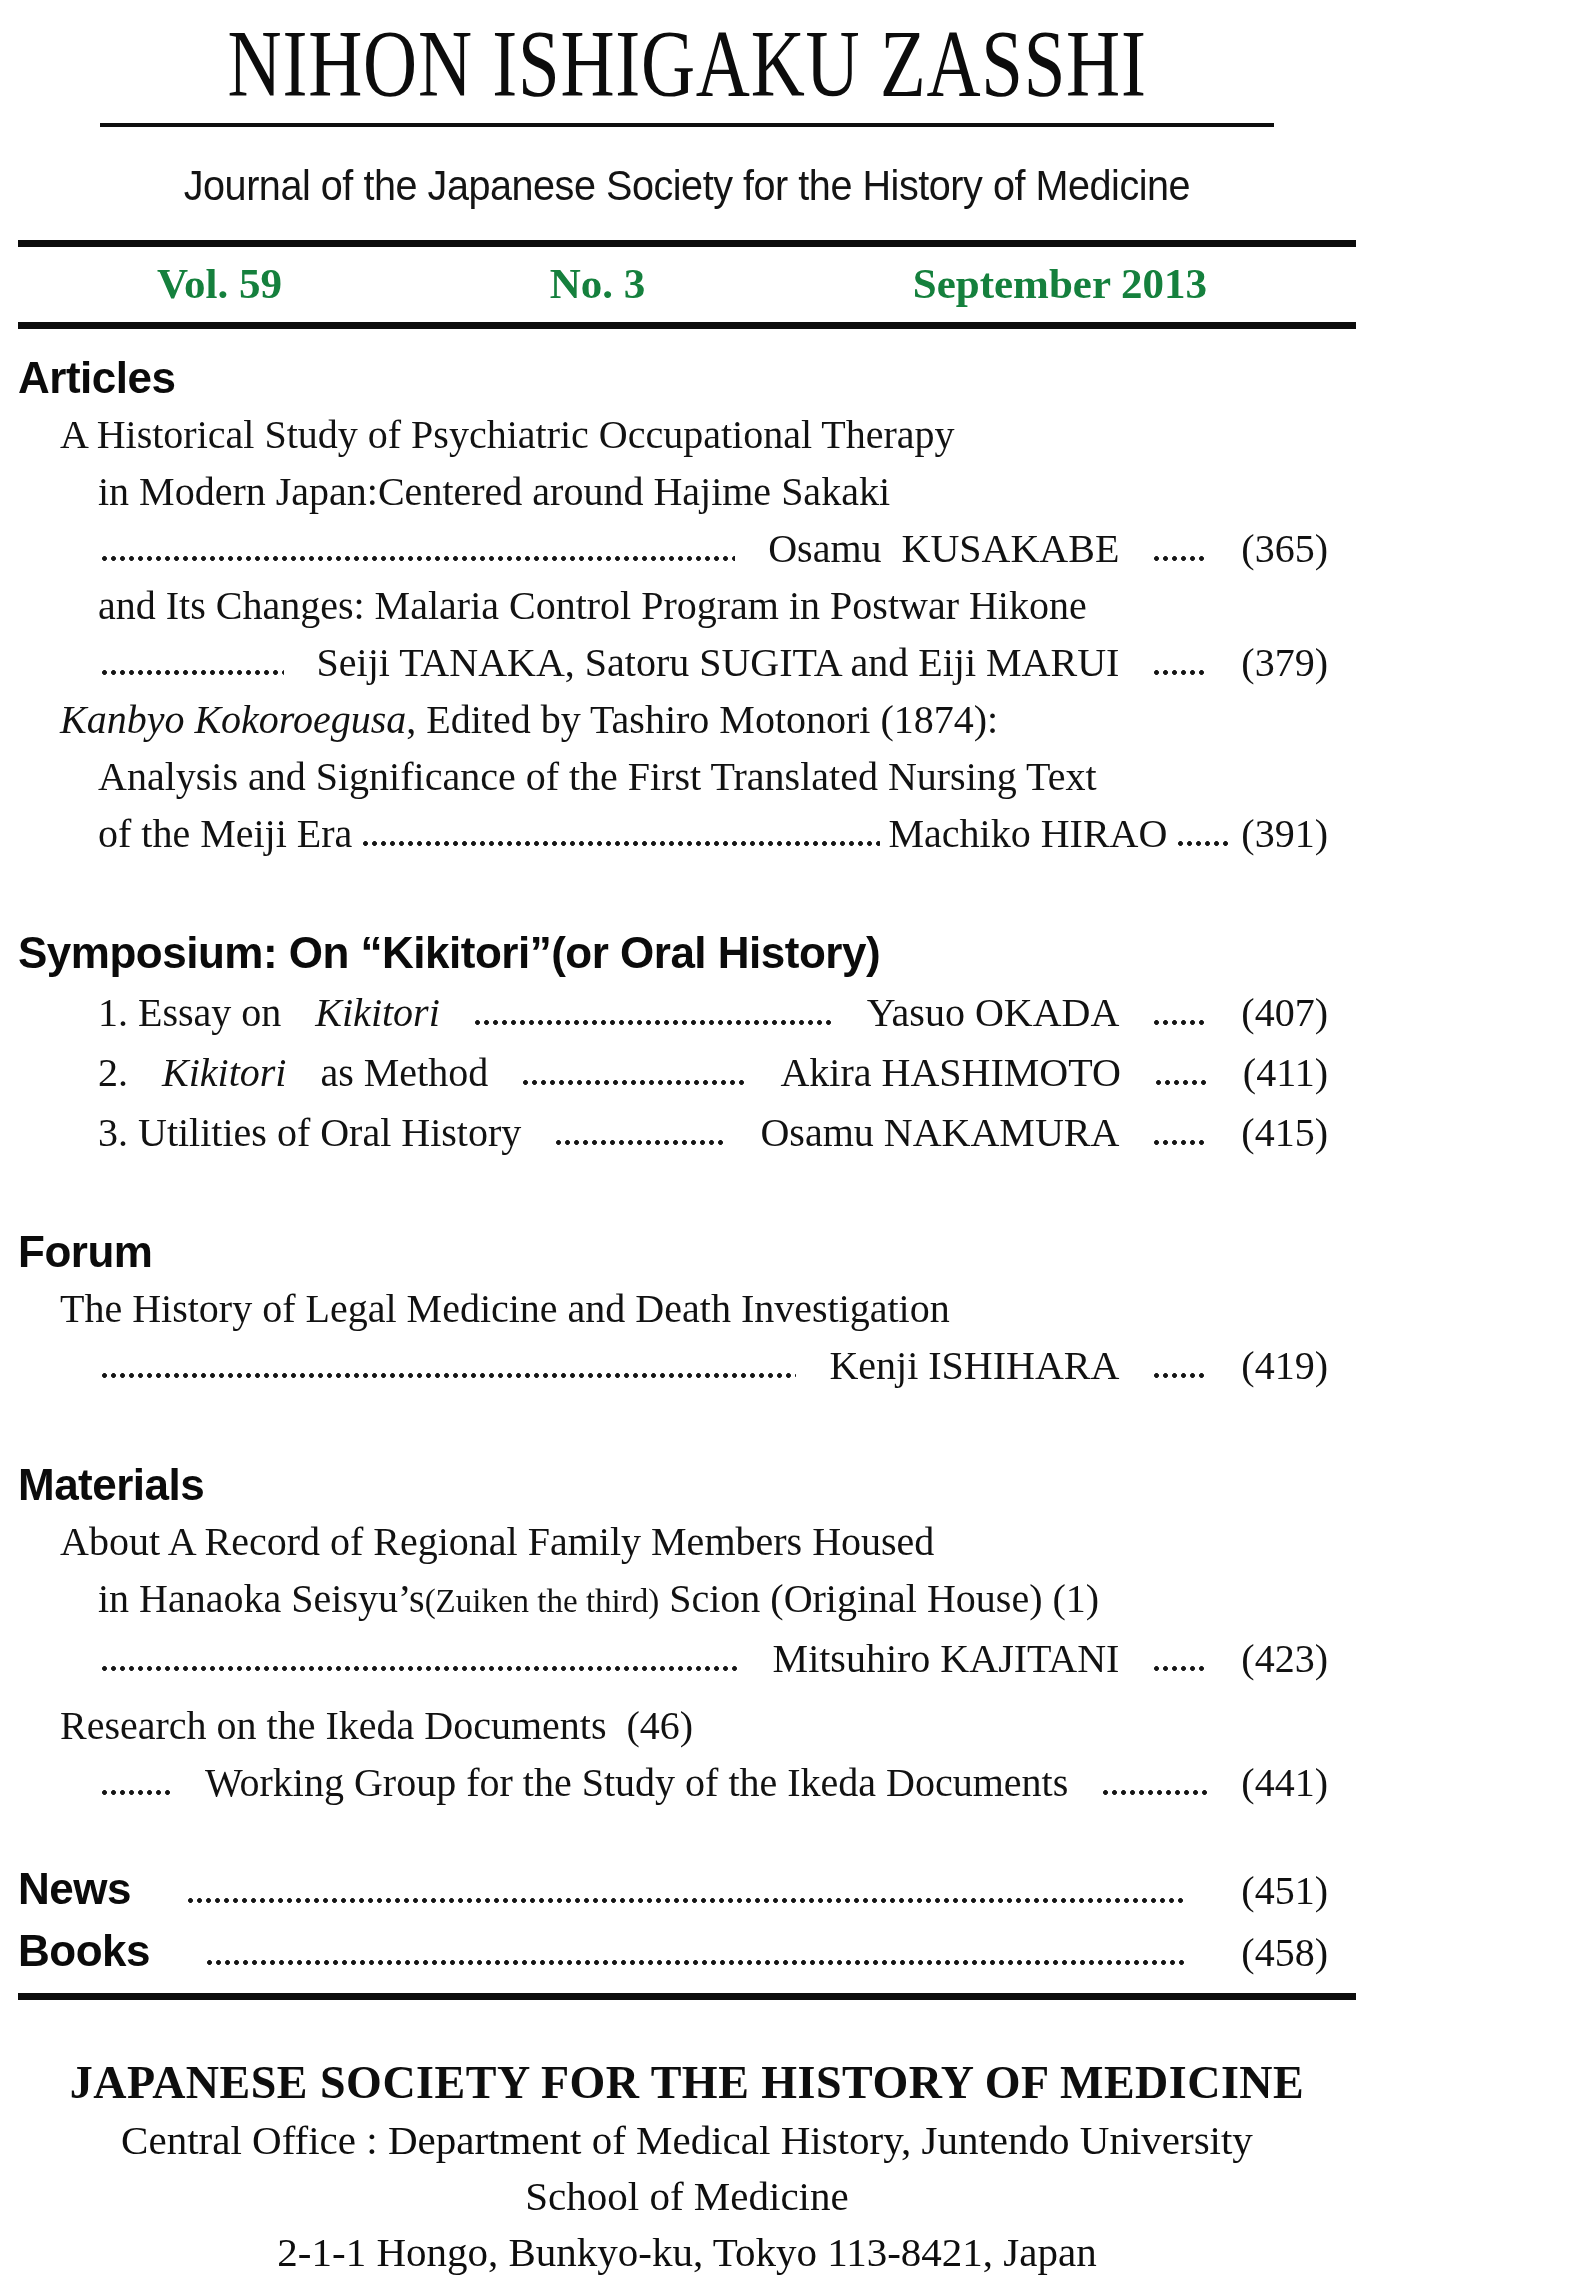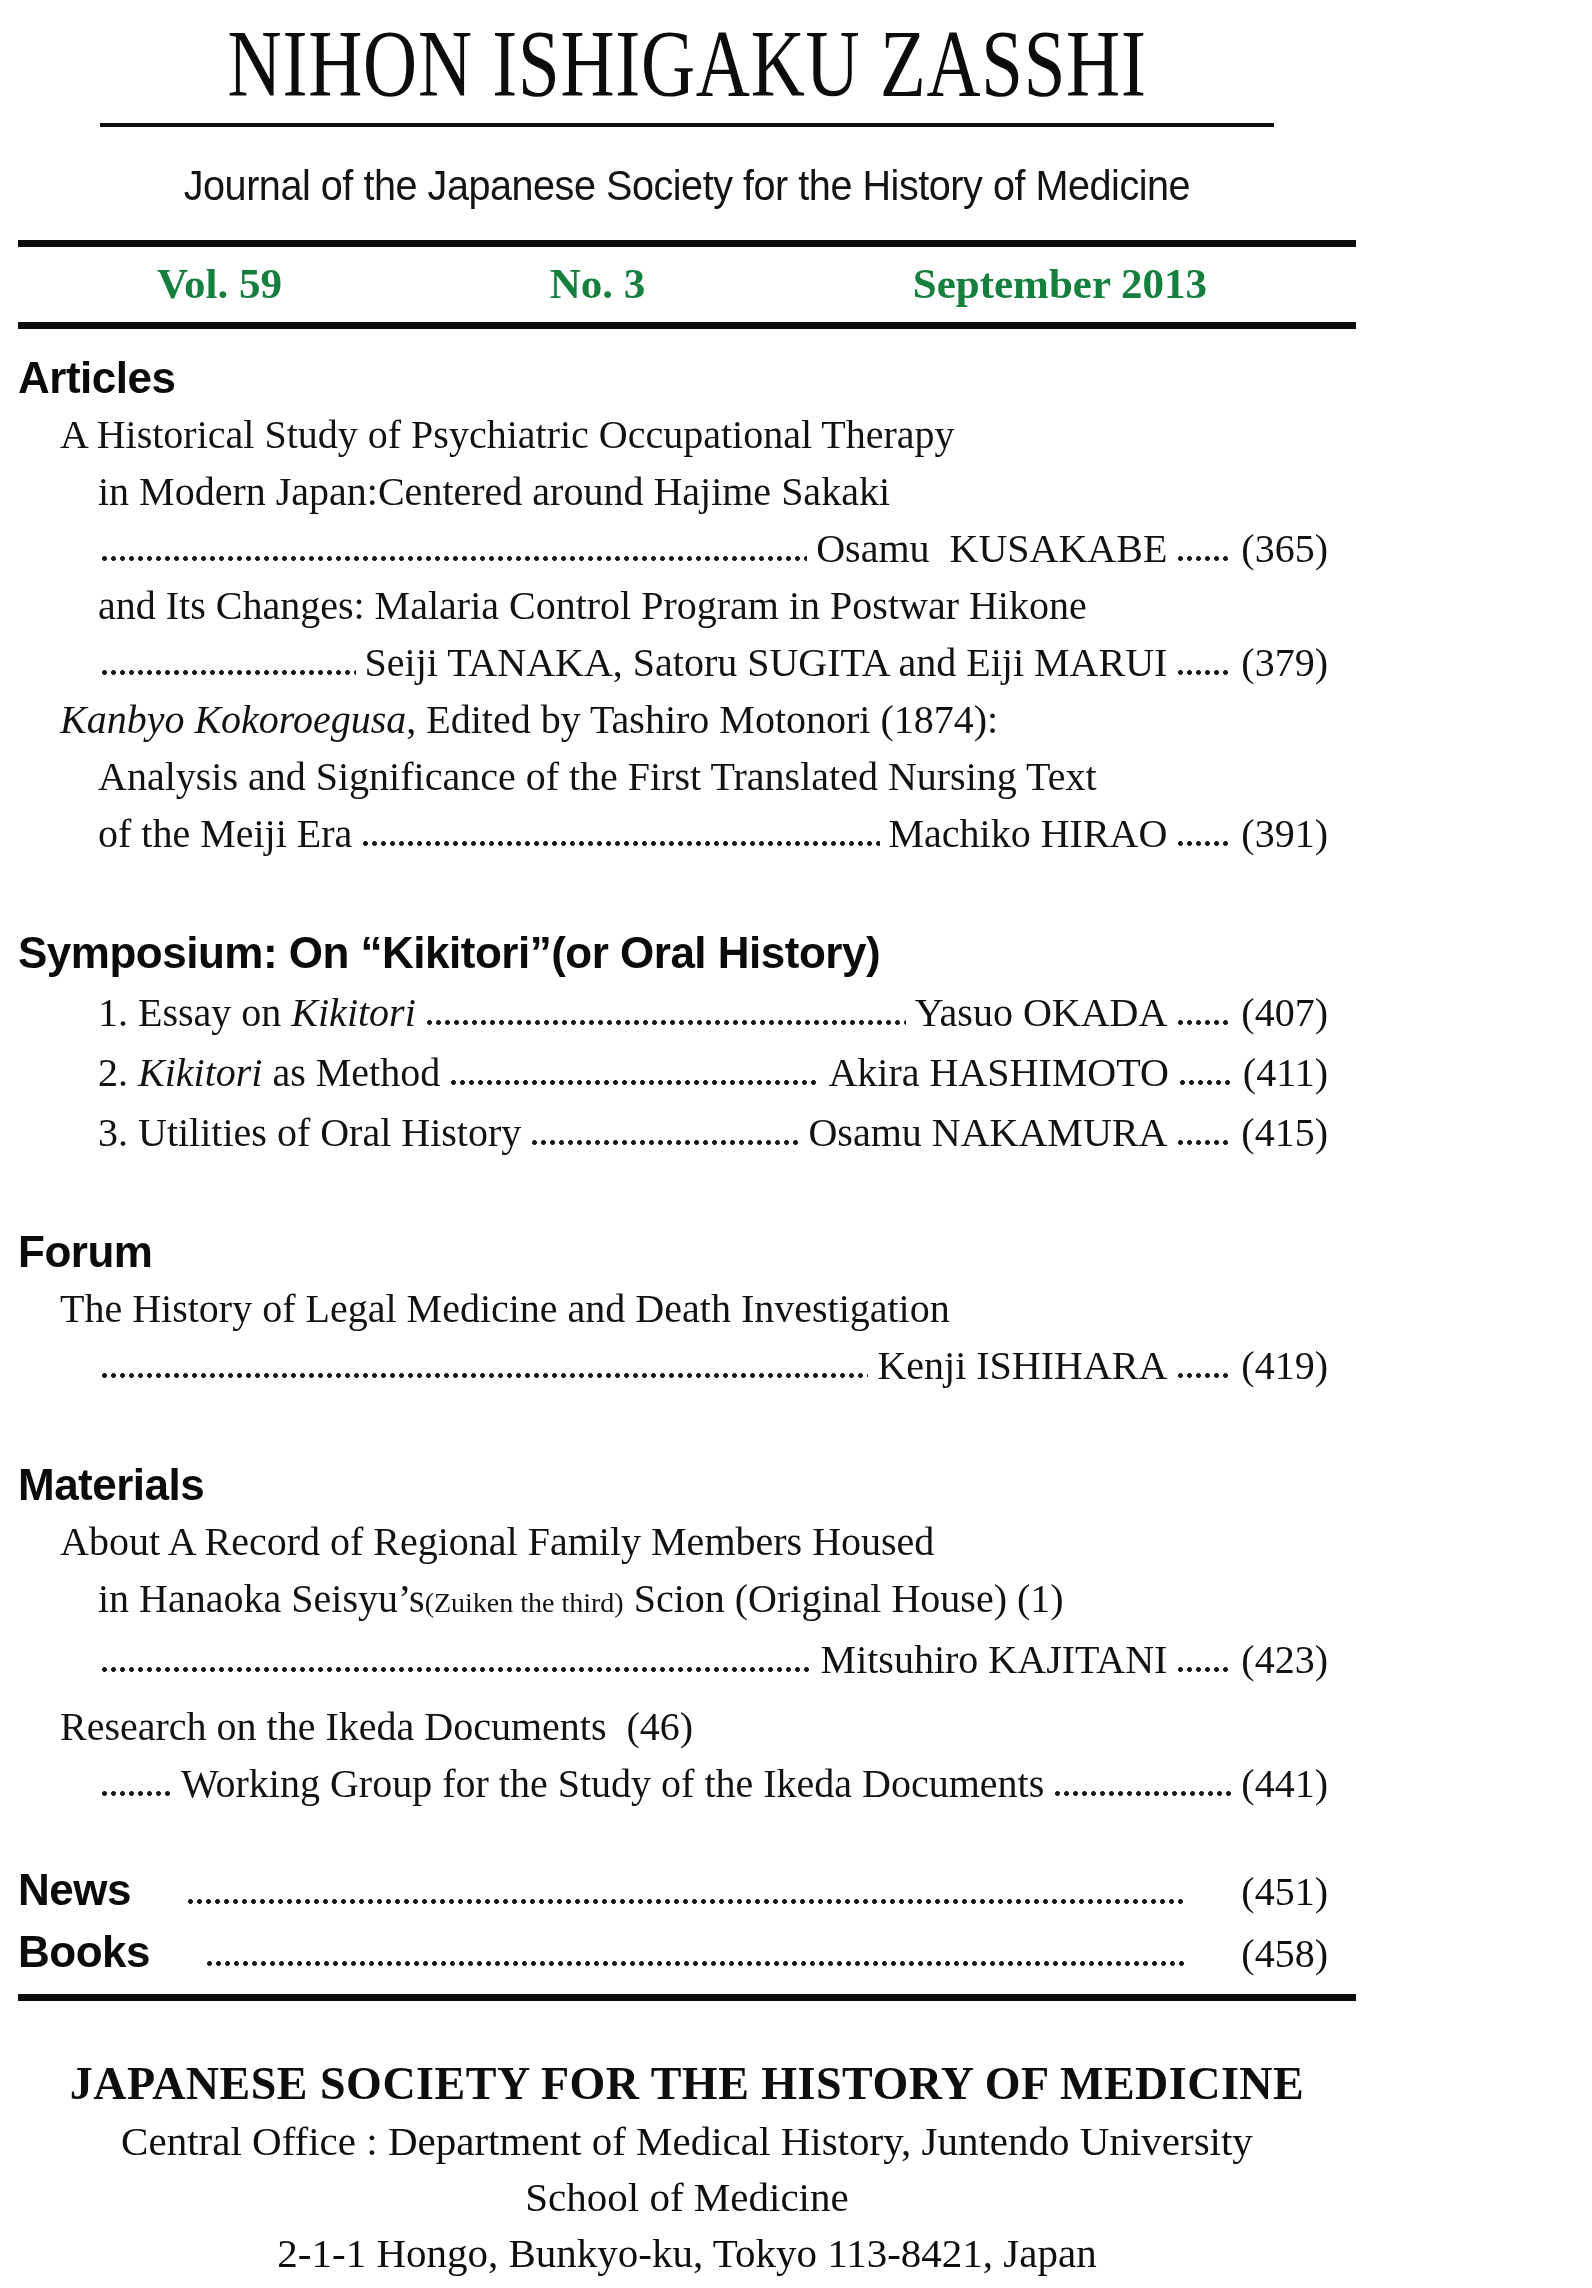--- a/index.html
+++ b/index.html
@@ -21,24 +21,24 @@
       padding:15px 149px 17px 139px;font:700 43px/1 "Liberation Serif",serif;color:#15803d;}
 
   
   .h-sans{font:700 44px/57px "Liberation Sans",sans-serif;letter-spacing:-0.5px;color:#0b0b0b;}
   .section-gap{margin-top:62px;}
   .row{display:flex;align-items:baseline;font:400 40px/57px "Liberation Serif",serif;
       padding-right:28px;color:#121212;}
   .plain{display:block;}
   .t1{margin-left:42px;}
   .t2{margin-left:80px;}
-  .ind{margin-left:80px;}
+  .ind{margin-left:80px;gap:24px;}
   .authors,.pagenum,.pre-keep{white-space:pre;}
   .it{font-style:italic;}
-  .small-inline{font-size:28px;}
+  .small-inline{font-size:33px;}
   .leader{flex:1 1 30px;height:7px;margin:0 9px;
       background-image:radial-gradient(circle,#161616 2.1px,transparent 2.7px);
       background-size:9px 7px;background-repeat:repeat-x;background-position:left center;}
   .leader.short{flex:0 0 56px;}
   .leader.lead7{flex:0 0 72px;margin-left:2px;}
   .row > .leader:first-child{margin-left:2px;}
   .sym-item{margin-top:3px;}
   .m2-gap{margin-top:10px;}
 
   

